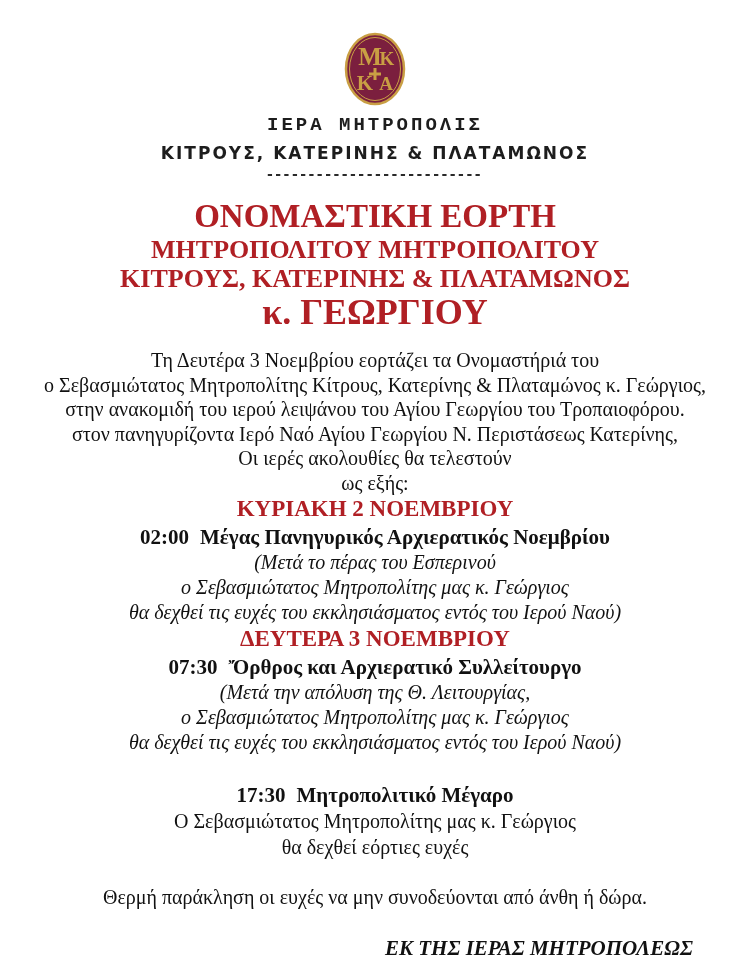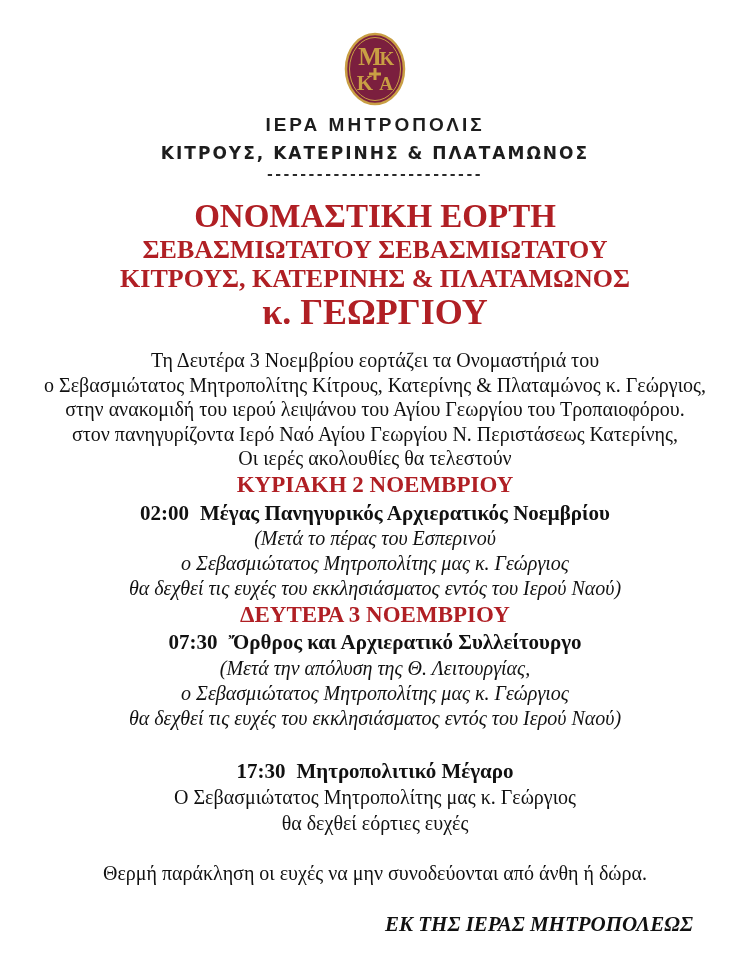--- a/index.html
+++ b/index.html
@@ -21,21 +21,21 @@
     padding-top: 32px;
     text-align: center;
   }
   
   .emblem {
     display: block;
     margin: 0 auto;
   }
   .org-line1 {
     margin-top: 8px;
-    font-family: Liberation Sans, sans-serif;
+    font-family: Liberation Mono, monospace;
     font-weight: bold;
     font-size: 19px;
     letter-spacing: 3px;
     color: #1d1d1d;
   }
   .org-line2 {
     margin-top: 7px;
     font-family: "DejaVu Sans", sans-serif;
     font-weight: bold;
     font-size: 17px;
@@ -135,31 +135,32 @@
     <rect x="29.5" y="36" width="3" height="12" fill="#c99f44"></rect>
     <rect x="25" y="40.5" width="12" height="3" fill="#c99f44"></rect>
   </svg>
 
   <div class="org-line1">ΙΕΡΑ ΜΗΤΡΟΠΟΛΙΣ</div>
   <div class="org-line2">ΚΙΤΡΟΥΣ, ΚΑΤΕΡΙΝΗΣ &amp; ΠΛΑΤΑΜΩΝΟΣ</div>
   <div class="divider">--------------------------</div>
 
   <div class="title-block">
     <div class="title-main">ΟΝΟΜΑΣΤΙΚΗ ΕΟΡΤΗ</div>
-    <div class="title-sub">ΣΕΒΑΣΜΙΩΤΑΤΟΥ ΣΕΒΑΣΜΙΩΤΑΤΟΥ</div>
+    <div class="title-sub">ΜΗΤΡΟΠΟΛΙΤΟΥ ΜΗΤΡΟΠΟΛΙΤΟΥ</div>
     <div class="title-sub">ΚΙΤΡΟΥΣ, ΚΑΤΕΡΙΝΗΣ &amp; ΠΛΑΤΑΜΩΝΟΣ</div>
     <div class="title-name">κ. ΓΕΩΡΓΙΟΥ</div>
   </div>
 
   <div class="intro">
     <div class="intro-line">Τη Δευτέρα 3 Νοεμβρίου εορτάζει τα Ονομαστήριά του</div>
     <div class="intro-line">ο Σεβασμιώτατος Μητροπολίτης Κίτρους, Κατερίνης &amp; Πλαταμώνος κ. Γεώργιος,</div>
     <div class="intro-line">στην ανακομιδή του ιερού λειψάνου του Αγίου Γεωργίου του Τροπαιοφόρου.</div>
     <div class="intro-line">στον πανηγυρίζοντα Ιερό Ναό Αγίου Γεωργίου Ν. Περιστάσεως Κατερίνης,</div>
     <div class="intro-line">Οι ιερές ακολουθίες θα τελεστούν</div>
+    <div class="intro-line">ως εξής:</div>
   </div>
 
   <div class="day-section">
     <div class="day-heading">ΚΥΡΙΑΚΗ 2 ΝΟΕΜΒΡΙΟΥ</div>
     <div class="event-line">
       <span class="event-time">02:00</span><span>Μέγας Πανηγυρικός Αρχιερατικός Νοεμβρίου</span>
     </div>
     <div class="note-line">(Μετά το πέρας του Εσπερινού</div>
     <div class="note-line">ο Σεβασμιώτατος Μητροπολίτης μας κ. Γεώργιος</div>
     <div class="note-line">θα δεχθεί τις ευχές του εκκλησιάσματος εντός του Ιερού Ναού)</div>

